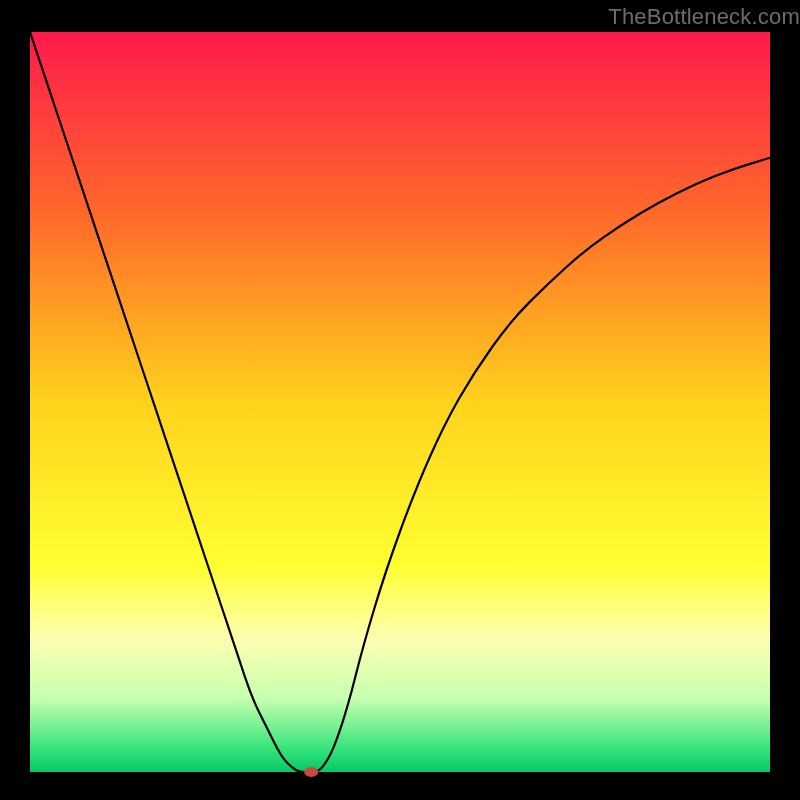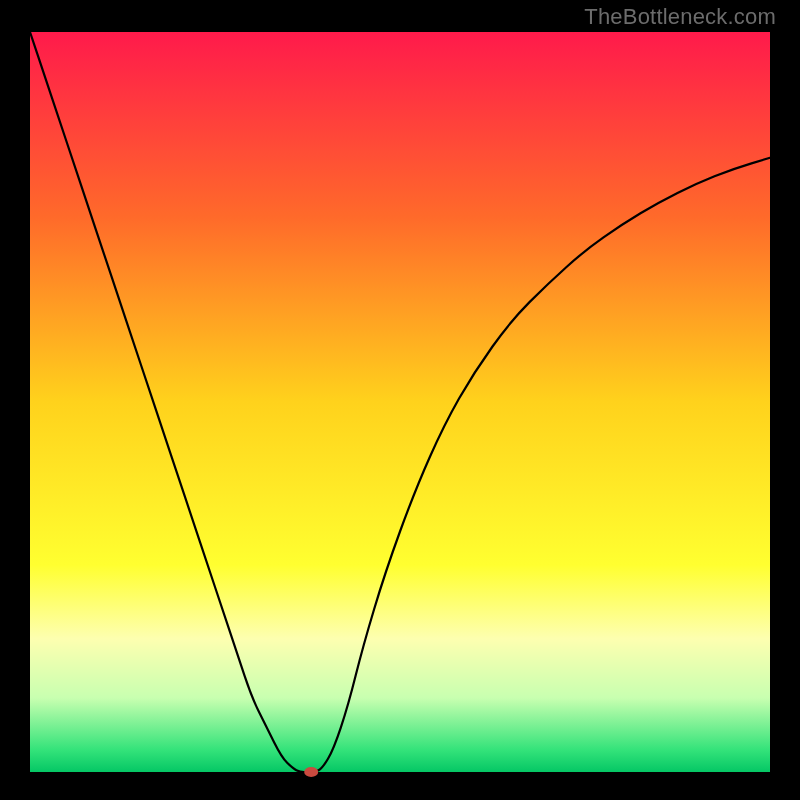--- a/index.html
+++ b/index.html
@@ -13,21 +13,21 @@
   }
   .frame {
     position: relative;
     width: 800px;
     height: 800px;
     background: #000;
   }
   .watermark {
     position: absolute;
     top: 4px;
-    right: 24px;
+    right: 0;
     color: #6c6c6c;
     font-size: 22px;
     font-weight: 500;
     letter-spacing: 0.2px;
     z-index: 20;
   }
   svg.plot {
     position: absolute;
     left: 0;
     top: 0;

